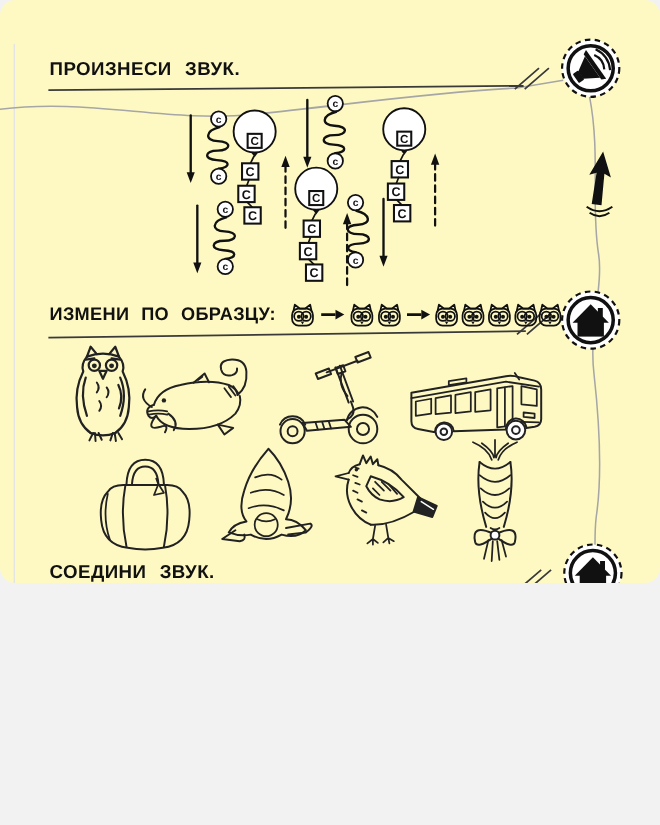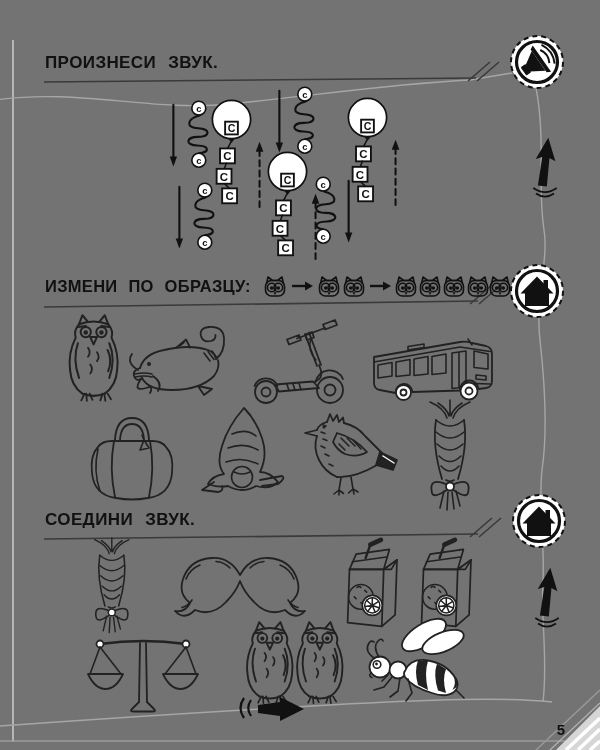--- a/index.html
+++ b/index.html
@@ -1,18 +1,18 @@
 <!DOCTYPE html>
 <html><head>
 <meta charset="utf-8">
 <style>
   * { margin:0; padding:0; box-sizing:border-box; }
   html,body { width:600px; height:750px; }
   body { background:#f2f2f2; font-family:"Liberation Sans", sans-serif; }
-  .page { position:relative; width:600px; height:750px; background:#737373; overflow:hidden; }
+  .page { position:relative; width:600px; height:530px; background:#fef9c3; overflow:hidden;border-radius:14px; }
   .art  { position:absolute; left:0; top:0; z-index:1; }
   .section-title { position:absolute; z-index:2; font-weight:bold; font-size:17px;
                    letter-spacing:.4px; word-spacing:7px; color:#111; white-space:nowrap; }
   .title-row { position:absolute; z-index:2; display:flex; align-items:center; gap:10px;justify-content:center; }
   .title-row .section-title-inline { font-weight:bold; font-size:16.5px; letter-spacing:.3px;
                    word-spacing:6px; color:#111; white-space:nowrap; }
   .pagenum { position:absolute; z-index:3; font-weight:bold; font-size:15px; color:#111; }
   svg { display:block; }
   svg text { font-family:"Liberation Sans", sans-serif; font-weight:bold; fill:#111; }
   .pic   { stroke:#222; stroke-width:1.8; fill:none; stroke-linecap:round; stroke-linejoin:round; }

